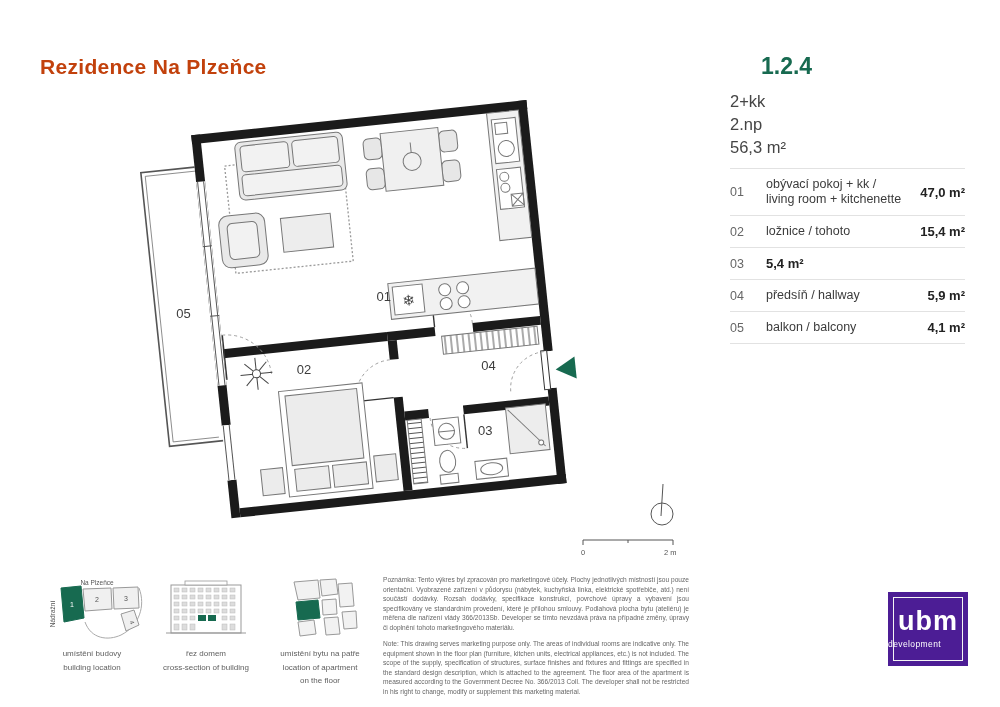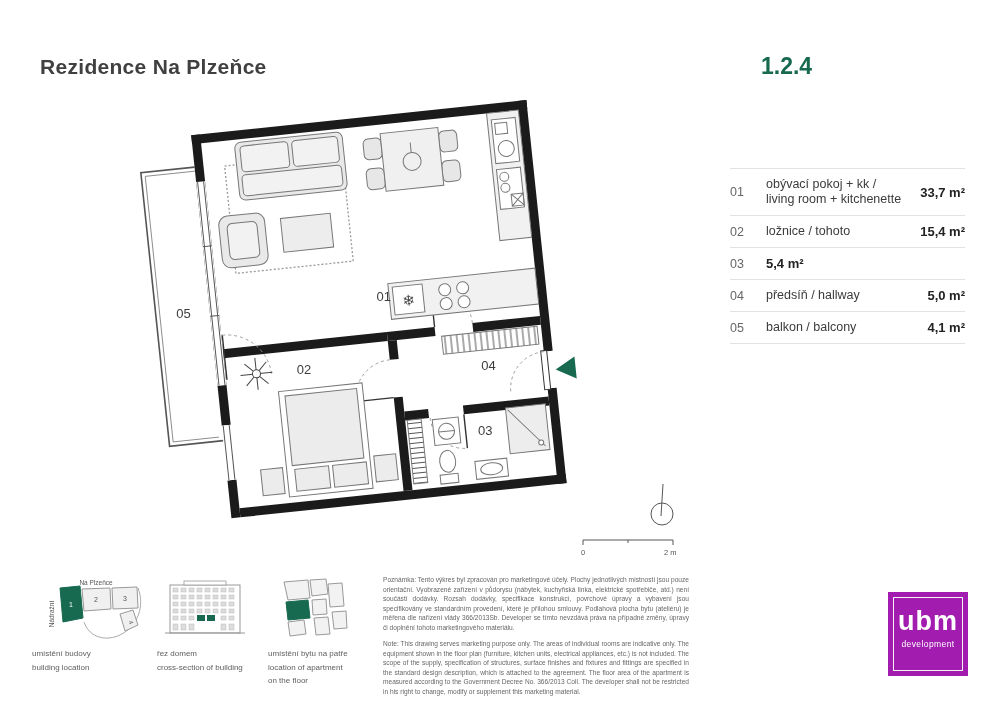--- a/index.html
+++ b/index.html
@@ -1,79 +1,84 @@
 <!DOCTYPE html>
 <html><head>
 <meta charset="utf-8">
 <style>
   html,body{margin:0;padding:0;background:#fff;}
   .page{position:relative;width:1000px;height:707px;background:#ffffff;overflow:hidden;
         font-family:"Liberation Sans",sans-serif;color:#3b3b3b;}
   .abs{position:absolute;}
-  .project-title{left:40px;top:55px;font-size:21px;font-weight:800;color:#404040;letter-spacing:.3px;}
+  .project-title{left:40px;top:55px;font-size:21px;font-weight:800;color:#c2410c;letter-spacing:.3px;}
   .unit-number{left:761px;top:53px;font-size:23px;font-weight:800;color:#176a50;}
   .unit-specs{left:730px;top:90px;font-size:16.5px;line-height:23px;color:#454545;}
   
   .room-table{left:730px;top:168px;width:235px;font-size:12.5px;}
   .rt-row{display:flex;align-items:center;border-top:1px solid #e2e2e2;padding:8px 0;}
   .rt-row:last-child{border-bottom:1px solid #e2e2e2;}
   .rt-num{width:36px;color:#666;}
   .rt-name{flex:1;color:#3b3b3b;line-height:15px;padding-right:6px;}
   .rt-area{font-weight:bold;color:#222;white-space:nowrap;font-size:13px;}
   
   .notes{left:383px;top:575px;width:306px;font-size:6.6px;line-height:1.45;color:#676767;text-align:justify;}
   .notes p{margin:0 0 7px 0;}
   
-  .diagram{}
+  .diagram{text-align:center;}
   .diagram .cap{font-size:8px;line-height:10.5px;color:#5e5e5e;margin-top:3px;}
   
-  .logo{left:888px;top:592px;width:80px;height:84px;background:#a21caf;}
+  .logo{left:888px;top:592px;width:80px;height:74px;background:#4c1d95;}
   .logo-frame{position:absolute;left:5px;top:5px;right:5px;bottom:5px;border:1px solid #f4f4f4;}
   .logo-brand{position:absolute;top:16px;left:0;width:100%;text-align:center;
               font-size:27px;font-weight:bold;color:#fff;letter-spacing:1px;line-height:27px;}
-  .logo-sub{position:absolute;top:47px;left:0;width:100%;text-align:center;
+  .logo-sub{position:absolute;top:47px;left:0;width:100%;
             font-size:8.5px;color:#fff;letter-spacing:.4px;}
   .scale-label{font-size:7.5px;fill:#555;}
   text{font-family:"Liberation Sans",sans-serif;}
 </style>
 </head>
 <body>
 
 <div class="page">
 
   <div class="abs project-title">Rezidence Na Plzeňce</div>
 
   <div class="abs unit-number">1.2.4</div>
+  <div class="abs unit-specs">
+    <div>2+kk</div>
+    <div>2.np</div>
+    <div>56,3 m²</div>
+  </div>
 
   <div class="abs room-table">
     <div class="rt-row">
       <div class="rt-num">01</div>
       <div class="rt-name">
         <div>obývací pokoj + kk /</div>
         <div>living room + kitchenette</div>
       </div>
-      <div class="rt-area">33,7 m²</div>
+      <div class="rt-area">47,0 m²</div>
     </div>
     <div class="rt-row">
       <div class="rt-num">02</div>
       <div class="rt-name">
         <div>ložnice / tohoto</div>
       </div>
       <div class="rt-area">15,4 m²</div>
     </div>
     <div class="rt-row">
       <div class="rt-num">03</div>
       <div class="rt-area">5,4 m²</div>
     </div>
     <div class="rt-row">
       <div class="rt-num">04</div>
       <div class="rt-name">
         <div>předsíň / hallway</div>
       </div>
-      <div class="rt-area">5,0 m²</div>
+      <div class="rt-area">5,9 m²</div>
     </div>
     <div class="rt-row">
       <div class="rt-num">05</div>
       <div class="rt-name">
         <div>balkon / balcony</div>
       </div>
       <div class="rt-area">4,1 m²</div>
     </div>
   </div>
 

